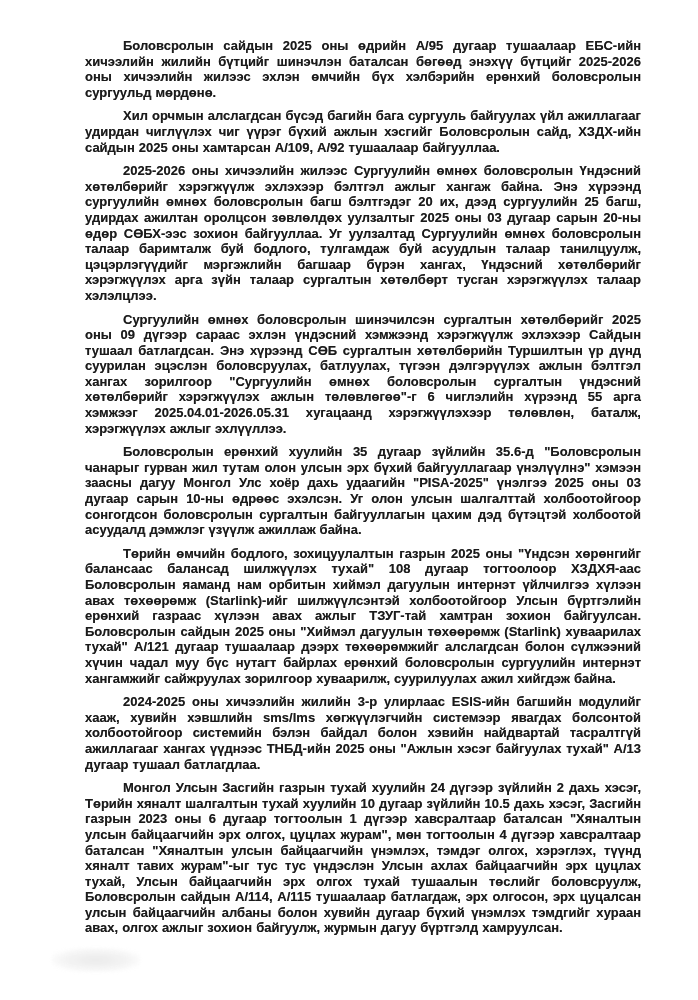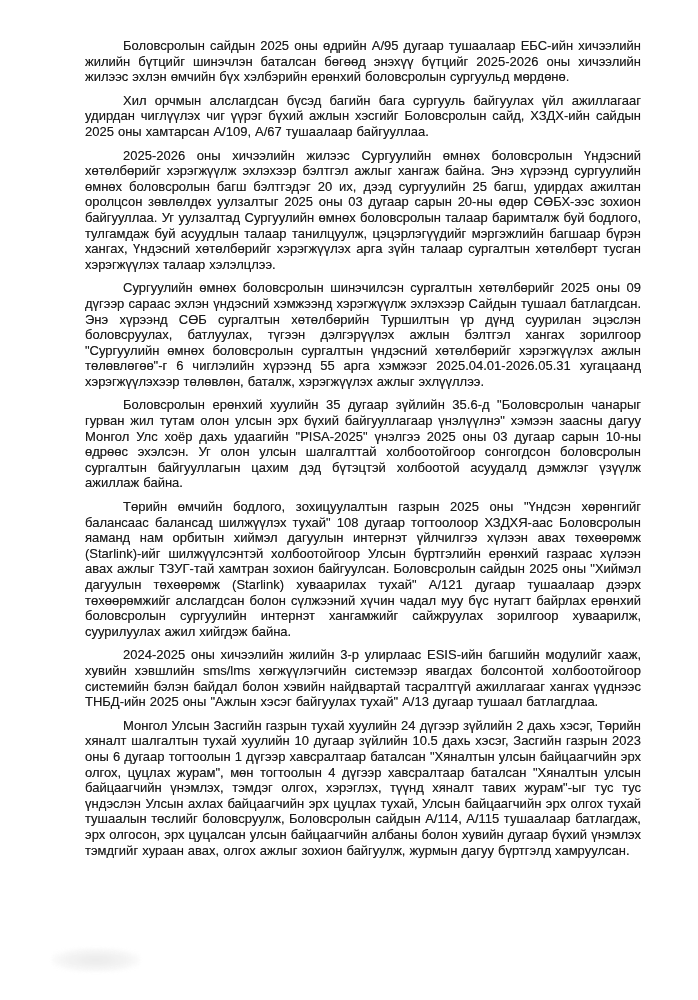--- a/index.html
+++ b/index.html
@@ -12,20 +12,21 @@
     height: 1000px;
     position: relative;
     overflow: hidden;
   }
   .page {
     position: absolute;
     inset: 0;
     padding: 38px 57px 16px 85px;
     box-sizing: border-box;
     background: #ffffff;
+    font-weight: bold;
   }
   .para {
     margin: 0 0 8px 0;
     text-align: justify;
     text-indent: 38px;
     font-family: "Liberation Sans", "DejaVu Sans", sans-serif;
     font-size: 13px;
     line-height: 15.6px;
     color: #1b1b1b;
     word-spacing: 0.4px;
@@ -41,21 +42,21 @@
     filter: blur(1.5px);
     opacity: 0.8;
     pointer-events: none;
   }
 </style>
 </head>
 <body>
 
 <div class="page">
   <p class="para">Боловсролын сайдын 2025 оны өдрийн А/95 дугаар тушаалаар ЕБС-ийн хичээлийн жилийн бүтцийг шинэчлэн баталсан бөгөөд энэхүү бүтцийг 2025-2026 оны хичээлийн жилээс эхлэн өмчийн бүх хэлбэрийн ерөнхий боловсролын сургуульд мөрдөнө.</p>
-  <p class="para">Хил орчмын алслагдсан бүсэд багийн бага сургууль байгуулах үйл ажиллагааг удирдан чиглүүлэх чиг үүрэг бүхий ажлын хэсгийг Боловсролын сайд, ХЗДХ-ийн сайдын 2025 оны хамтарсан А/109, А/67 тушаалаар байгууллаа.</p>
+  <p class="para">Хил орчмын алслагдсан бүсэд багийн бага сургууль байгуулах үйл ажиллагааг удирдан чиглүүлэх чиг үүрэг бүхий ажлын хэсгийг Боловсролын сайд, ХЗДХ-ийн сайдын 2025 оны хамтарсан А/109, А/92 тушаалаар байгууллаа.</p>
   <p class="para">2025-2026 оны хичээлийн жилээс Сургуулийн өмнөх боловсролын Үндэсний хөтөлбөрийг хэрэгжүүлж эхлэхээр бэлтгэл ажлыг хангаж байна. Энэ хүрээнд сургуулийн өмнөх боловсролын багш бэлтгэдэг 20 их, дээд сургуулийн 25 багш, удирдах ажилтан оролцсон зөвлөлдөх уулзалтыг 2025 оны 03 дугаар сарын 20-ны өдөр СӨБХ-ээс зохион байгууллаа. Уг уулзалтад Сургуулийн өмнөх боловсролын талаар баримталж буй бодлого, тулгамдаж буй асуудлын талаар танилцуулж, цэцэрлэгүүдийг мэргэжлийн багшаар бүрэн хангах, Үндэсний хөтөлбөрийг хэрэгжүүлэх арга зүйн талаар сургалтын хөтөлбөрт тусган хэрэгжүүлэх талаар хэлэлцлээ.</p>
   <p class="para">Сургуулийн өмнөх боловсролын шинэчилсэн сургалтын хөтөлбөрийг 2025 оны 09 дүгээр сараас эхлэн үндэсний хэмжээнд хэрэгжүүлж эхлэхээр Сайдын тушаал батлагдсан. Энэ хүрээнд СӨБ сургалтын хөтөлбөрийн Туршилтын үр дүнд суурилан эцэслэн боловсруулах, батлуулах, түгээн дэлгэрүүлэх ажлын бэлтгэл хангах зорилгоор "Сургуулийн өмнөх боловсролын сургалтын үндэсний хөтөлбөрийг хэрэгжүүлэх ажлын төлөвлөгөө"-г 6 чиглэлийн хүрээнд 55 арга хэмжээг 2025.04.01-2026.05.31 хугацаанд хэрэгжүүлэхээр төлөвлөн, баталж, хэрэгжүүлэх ажлыг эхлүүллээ.</p>
   <p class="para">Боловсролын ерөнхий хуулийн 35 дугаар зүйлийн 35.6-д "Боловсролын чанарыг гурван жил тутам олон улсын эрх бүхий байгууллагаар үнэлүүлнэ" хэмээн заасны дагуу Монгол Улс хоёр дахь удаагийн "PISA-2025" үнэлгээ 2025 оны 03 дугаар сарын 10-ны өдрөөс эхэлсэн. Уг олон улсын шалгалттай холбоотойгоор сонгогдсон боловсролын сургалтын байгууллагын цахим дэд бүтэцтэй холбоотой асуудалд дэмжлэг үзүүлж ажиллаж байна.</p>
   <p class="para">Төрийн өмчийн бодлого, зохицуулалтын газрын 2025 оны "Үндсэн хөрөнгийг балансаас балансад шилжүүлэх тухай" 108 дугаар тогтоолоор ХЗДХЯ-аас Боловсролын яаманд нам орбитын хиймэл дагуулын интернэт үйлчилгээ хүлээн авах төхөөрөмж (Starlink)-ийг шилжүүлсэнтэй холбоотойгоор Улсын бүртгэлийн ерөнхий газраас хүлээн авах ажлыг ТЗУГ-тай хамтран зохион байгуулсан. Боловсролын сайдын 2025 оны "Хиймэл дагуулын төхөөрөмж (Starlink) хуваарилах тухай" А/121 дугаар тушаалаар дээрх төхөөрөмжийг алслагдсан болон сүлжээний хүчин чадал муу бүс нутагт байрлах ерөнхий боловсролын сургуулийн интернэт хангамжийг сайжруулах зорилгоор хуваарилж, суурилуулах ажил хийгдэж байна.</p>
   <p class="para">2024-2025 оны хичээлийн жилийн 3-р улирлаас ESIS-ийн багшийн модулийг хааж, хувийн хэвшлийн sms/lms хөгжүүлэгчийн системээр явагдах болсонтой холбоотойгоор системийн бэлэн байдал болон хэвийн найдвартай тасралтгүй ажиллагааг хангах үүднээс ТНБД-ийн 2025 оны "Ажлын хэсэг байгуулах тухай" А/13 дугаар тушаал батлагдлаа.</p>
   <p class="para">Монгол Улсын Засгийн газрын тухай хуулийн 24 дүгээр зүйлийн 2 дахь хэсэг, Төрийн хяналт шалгалтын тухай хуулийн 10 дугаар зүйлийн 10.5 дахь хэсэг, Засгийн газрын 2023 оны 6 дугаар тогтоолын 1 дүгээр хавсралтаар баталсан "Хяналтын улсын байцаагчийн эрх олгох, цуцлах журам", мөн тогтоолын 4 дүгээр хавсралтаар баталсан "Хяналтын улсын байцаагчийн үнэмлэх, тэмдэг олгох, хэрэглэх, түүнд хяналт тавих журам"-ыг тус тус үндэслэн Улсын ахлах байцаагчийн эрх цуцлах тухай, Улсын байцаагчийн эрх олгох тухай тушаалын төслийг боловсруулж, Боловсролын сайдын А/114, А/115 тушаалаар батлагдаж, эрх олгосон, эрх цуцалсан улсын байцаагчийн албаны болон хувийн дугаар бүхий үнэмлэх тэмдгийг хураан авах, олгох ажлыг зохион байгуулж, журмын дагуу бүртгэлд хамруулсан.</p>
 </div>
 
 <div class="scan-smudge"></div>
 

